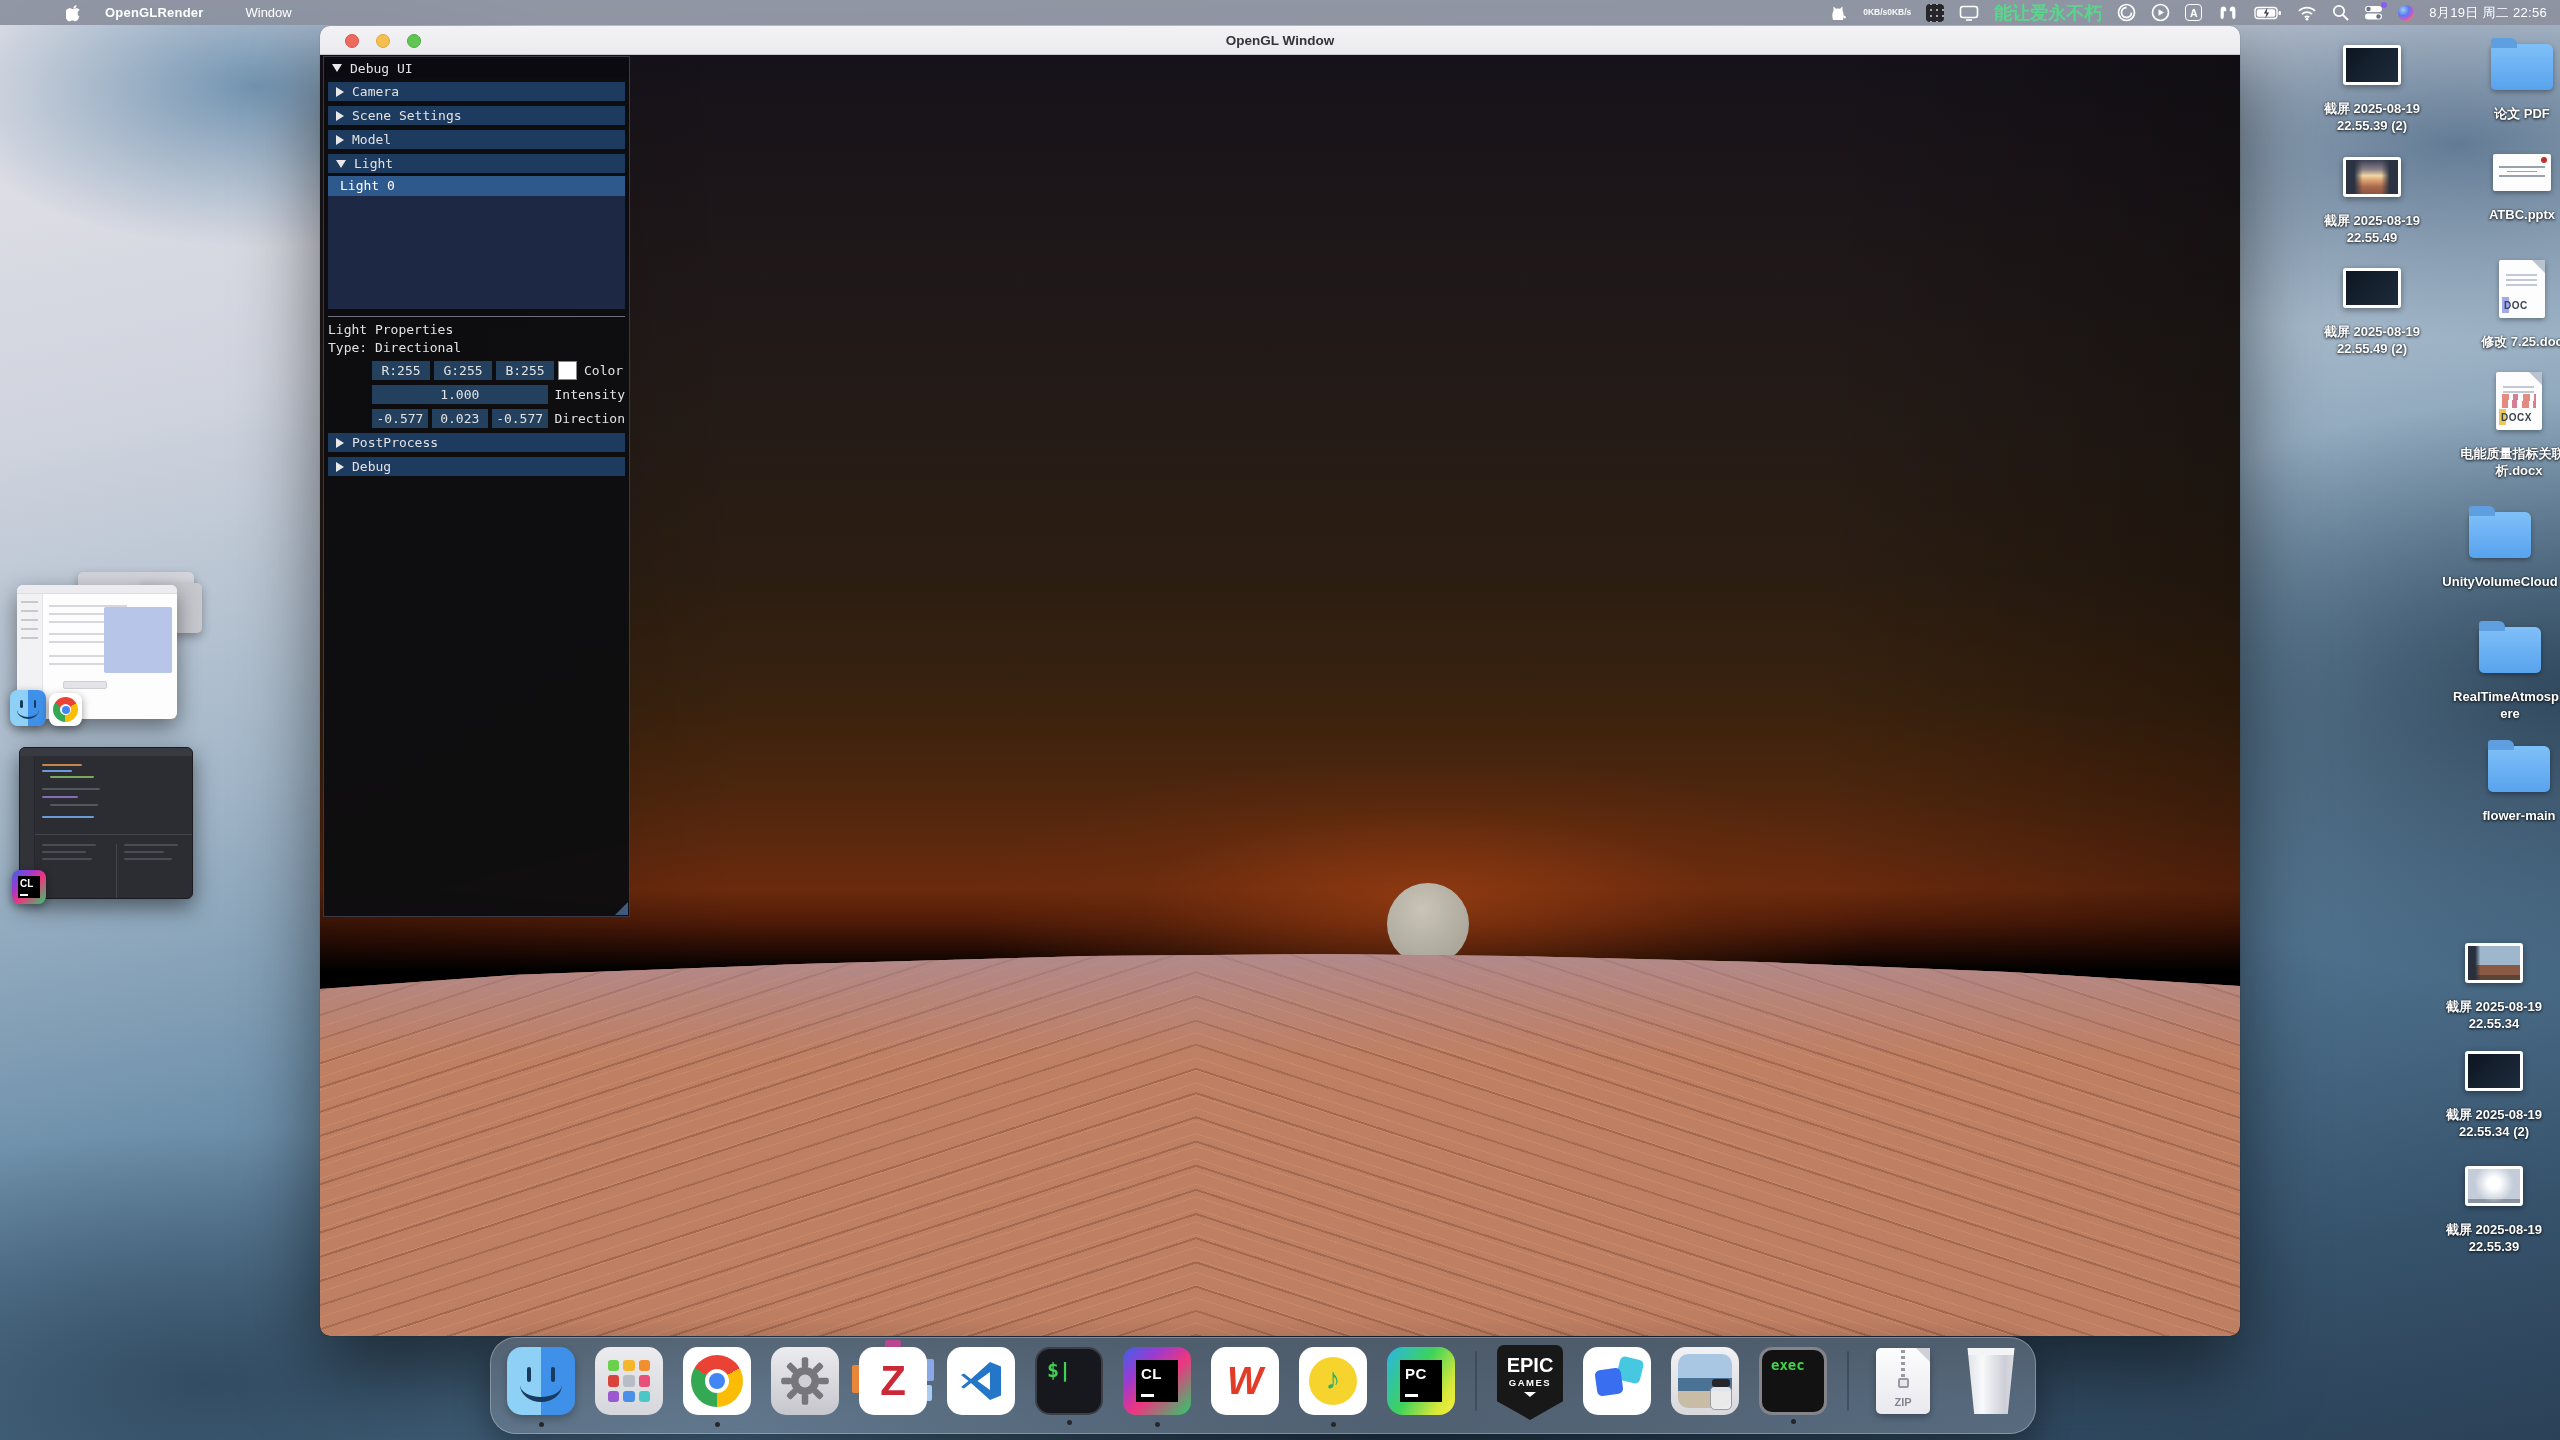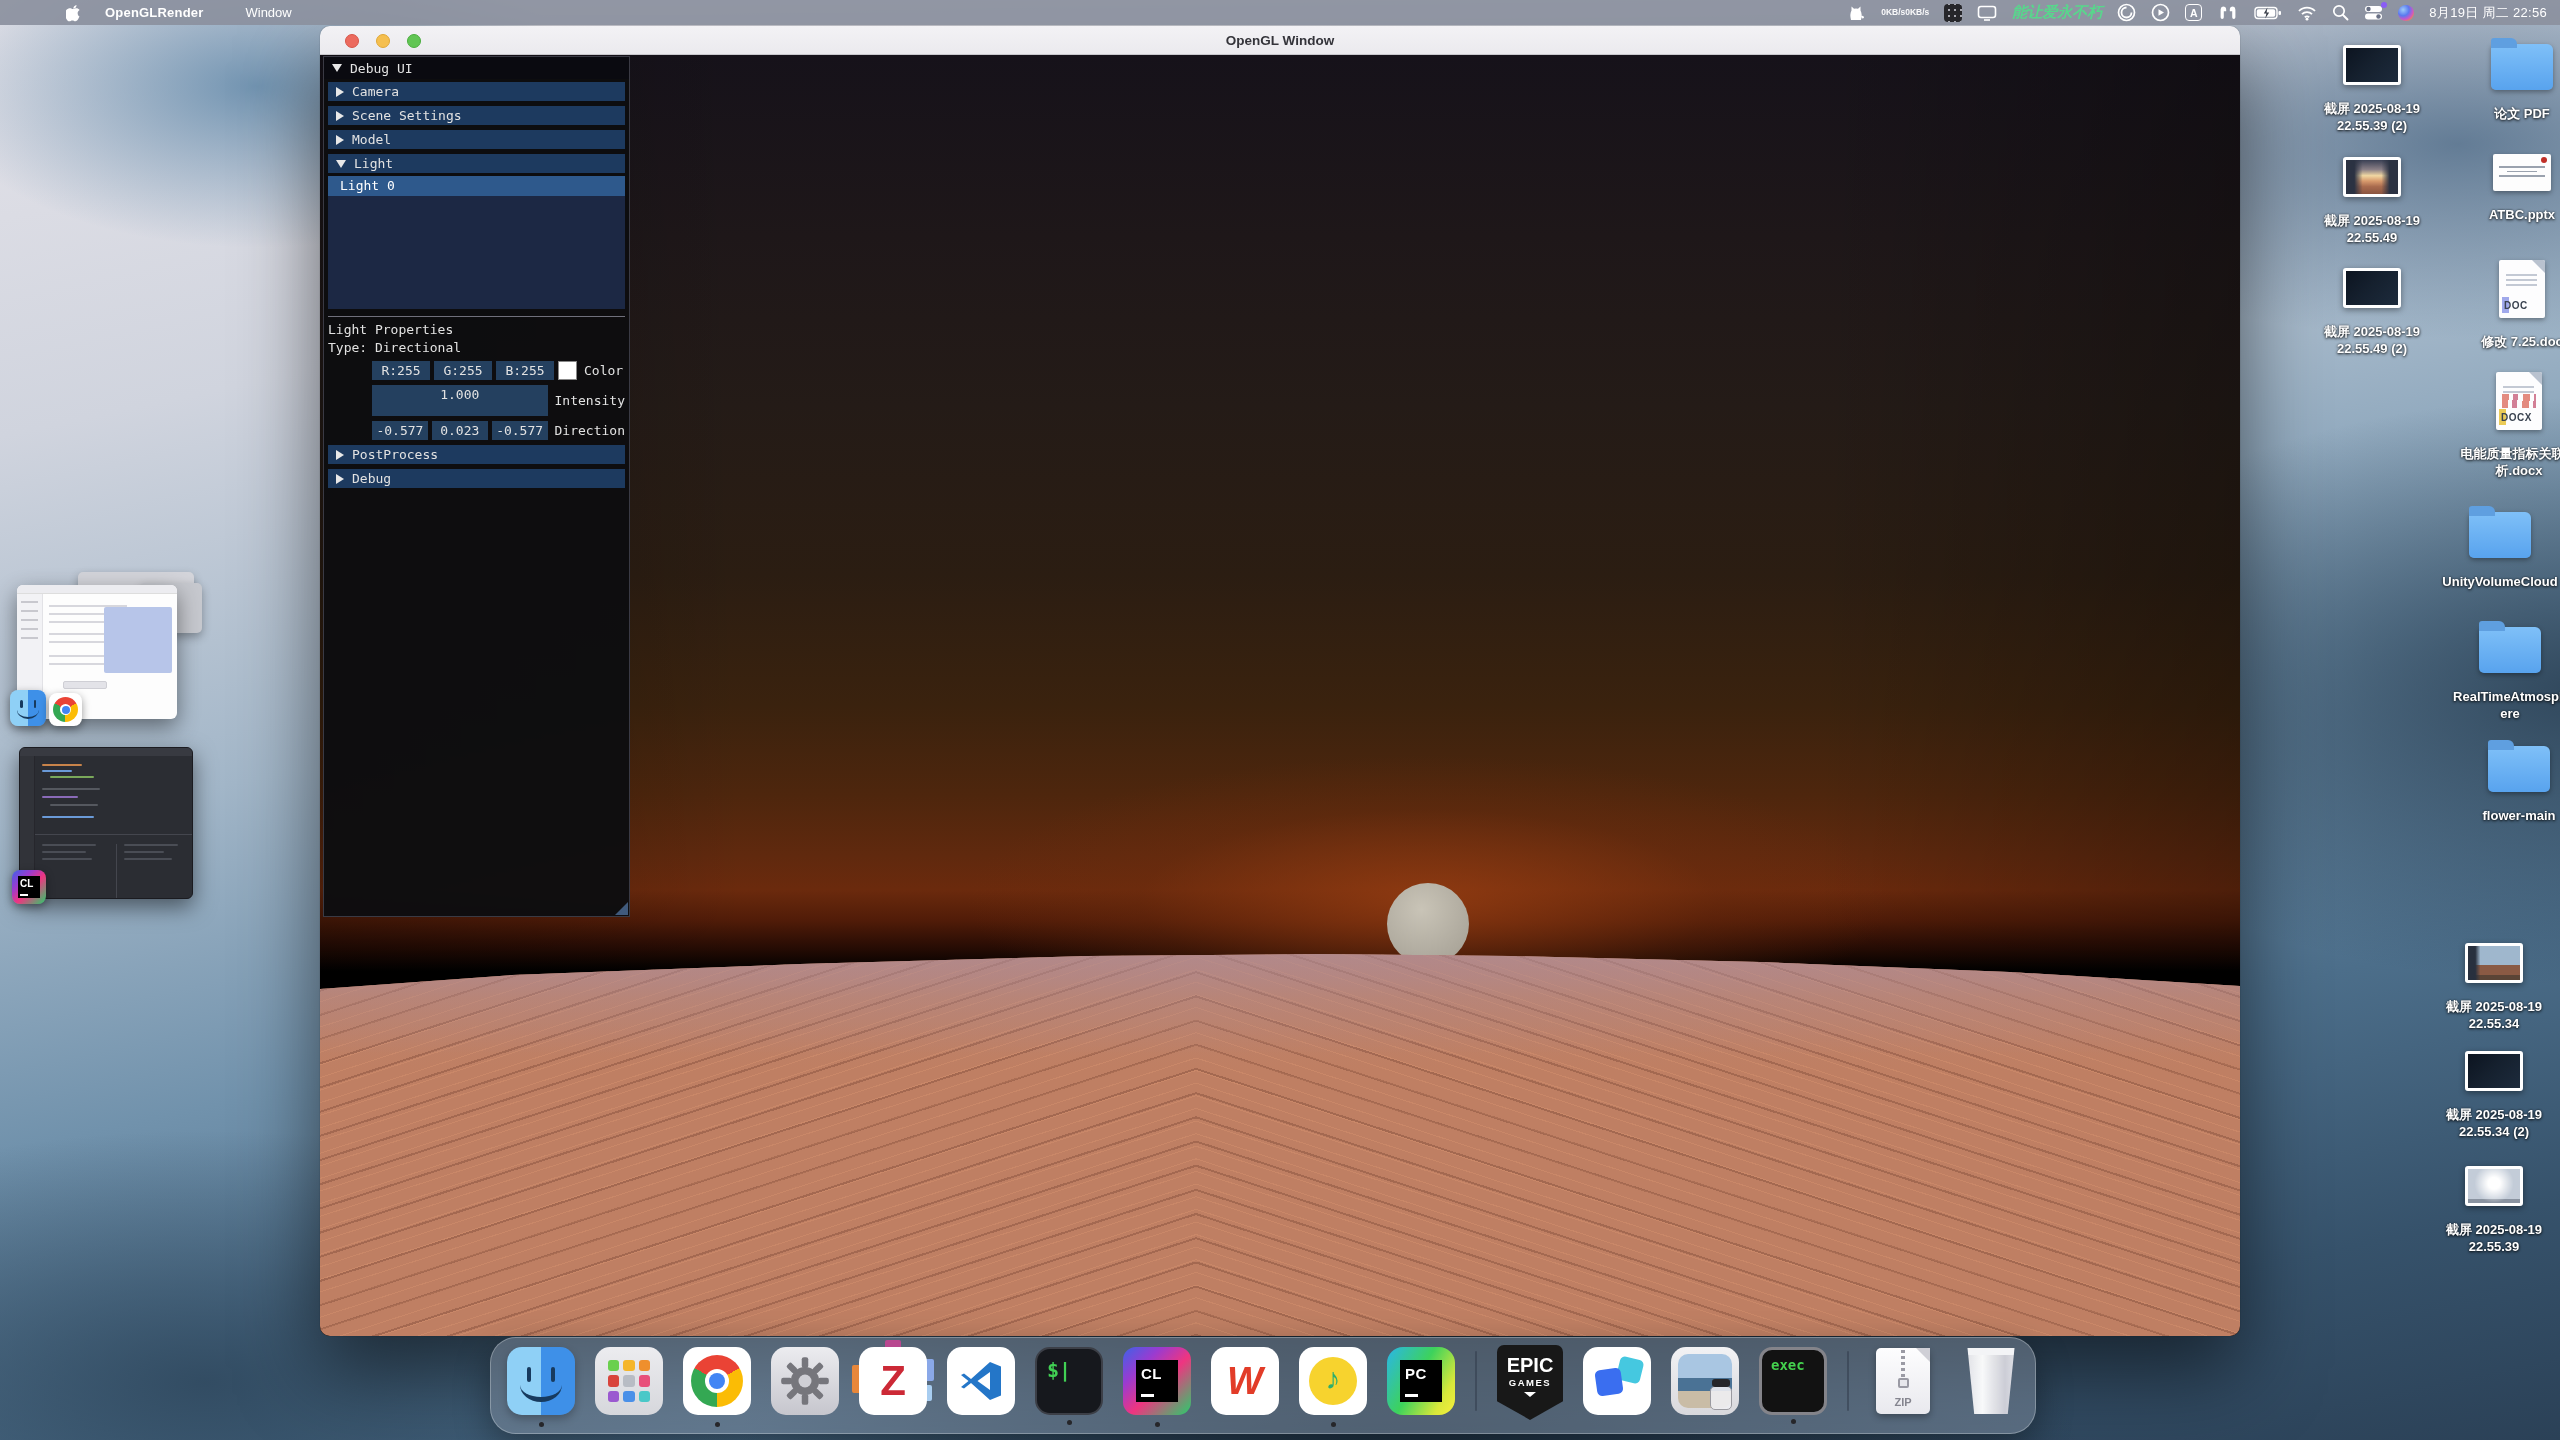--- a/index.html
+++ b/index.html
@@ -27,21 +27,21 @@
   .mb-left { display:flex; align-items:center; gap:0; }
   .apple { margin-left:66px; width:17px; height:19px; display:flex; align-items:center; }
   .mb-app { font-weight:bold; margin-left:22px; letter-spacing:.2px; }
   .mb-menu { margin-left:42px; }
   .mb-right { margin-left:auto; display:flex; align-items:center; gap:15px; padding-right:13px; }
   .mb-ic { display:flex; align-items:center; justify-content:center; height:25px; }
   .netspeed { font-size:8.5px; line-height:9.5px; text-align:left; font-weight:600; opacity:.95; }
   .darksq { width:18px; height:18px; border-radius:4px; background:#26262a;
     background-image:radial-gradient(rgba(200,200,210,.8) 1px, transparent 1.3px);
     background-size:6px 6px; background-position:2px 3px; }
-  .lyric { font-size:15px; font-weight:600;font-style:italic; }
+  .lyric { font-size:18px; font-weight:600; }
   .abox { width:17px; height:17px; border:1.6px solid #fff; border-radius:4px;
     font-size:10.5px; font-weight:bold; display:flex; align-items:center; justify-content:center; }
   .cc-wrap { position:relative; }
   .cc-badge { position:absolute; top:2px; right:-4px; width:6px; height:6px; border-radius:50%; background:#8a5cf5; }
   .siri { width:16px; height:16px; border-radius:50%;
     background:radial-gradient(circle at 32% 30%, #9ecbf8, #5a7af0 38%, #c858c8 62%, #f08848 82%, #58c8e8 100%); }
   .mb-datetime { font-size:13px; font-weight:500; letter-spacing:.3px; }
 
   
   .stage { position:absolute; z-index:10; }
@@ -168,21 +168,21 @@
   .tri.down { border-width:8px 5px 0 5px; border-color:#e8e8e8 transparent transparent transparent; }
   .ig-list { height:133px; margin-top:3px; background:#1c2844; }
   .ig-sel { height:20px; line-height:20px; background:#2e598c; padding-left:12px; color:#fff; }
   .ig-sep { height:1px; background:#70707c; margin:7px 0 5px; }
   .ig-text { line-height:16px; margin-top:2px; }
   .ig-row { display:flex; align-items:center; margin-top:5px; gap:4px;padding-left:44px; }
   .ig-btn { height:19px; line-height:19px; background:#24405f; text-align:center; }
   .w58 { width:58px; } .w64 { width:64px; }
   .ig-swatch { width:19px; height:19px; background:#fff; border:1px solid #888; }
   .ig-lbl { margin-left:3px; }
-  .ig-slider { width:202px; height:31px; line-height:19px; background:#24405f; text-align:center; }
+  .ig-slider { width:202px; height:19px; line-height:19px; background:#24405f; text-align:center; }
   .ig-grip { position:absolute; right:1px; bottom:1px; width:0; height:0;
     border-bottom:13px solid #49678f; border-left:13px solid transparent; opacity:.85; }
 
   
   .dock { position:absolute; left:490px; top:1337px; height:97px; z-index:40;
     display:flex; align-items:flex-start; gap:20px; padding:9px 16px 0;
     background:rgba(130,144,162,.5); border:1px solid rgba(255,255,255,.28);
     border-radius:26px; box-shadow:0 12px 34px rgba(0,0,0,.35); }
   .dk { position:relative; width:68px; height:68px; border-radius:15px; flex:none; }
   .dk.running::after { content:""; position:absolute; left:50%; bottom:-12px; width:5px; height:5px;

